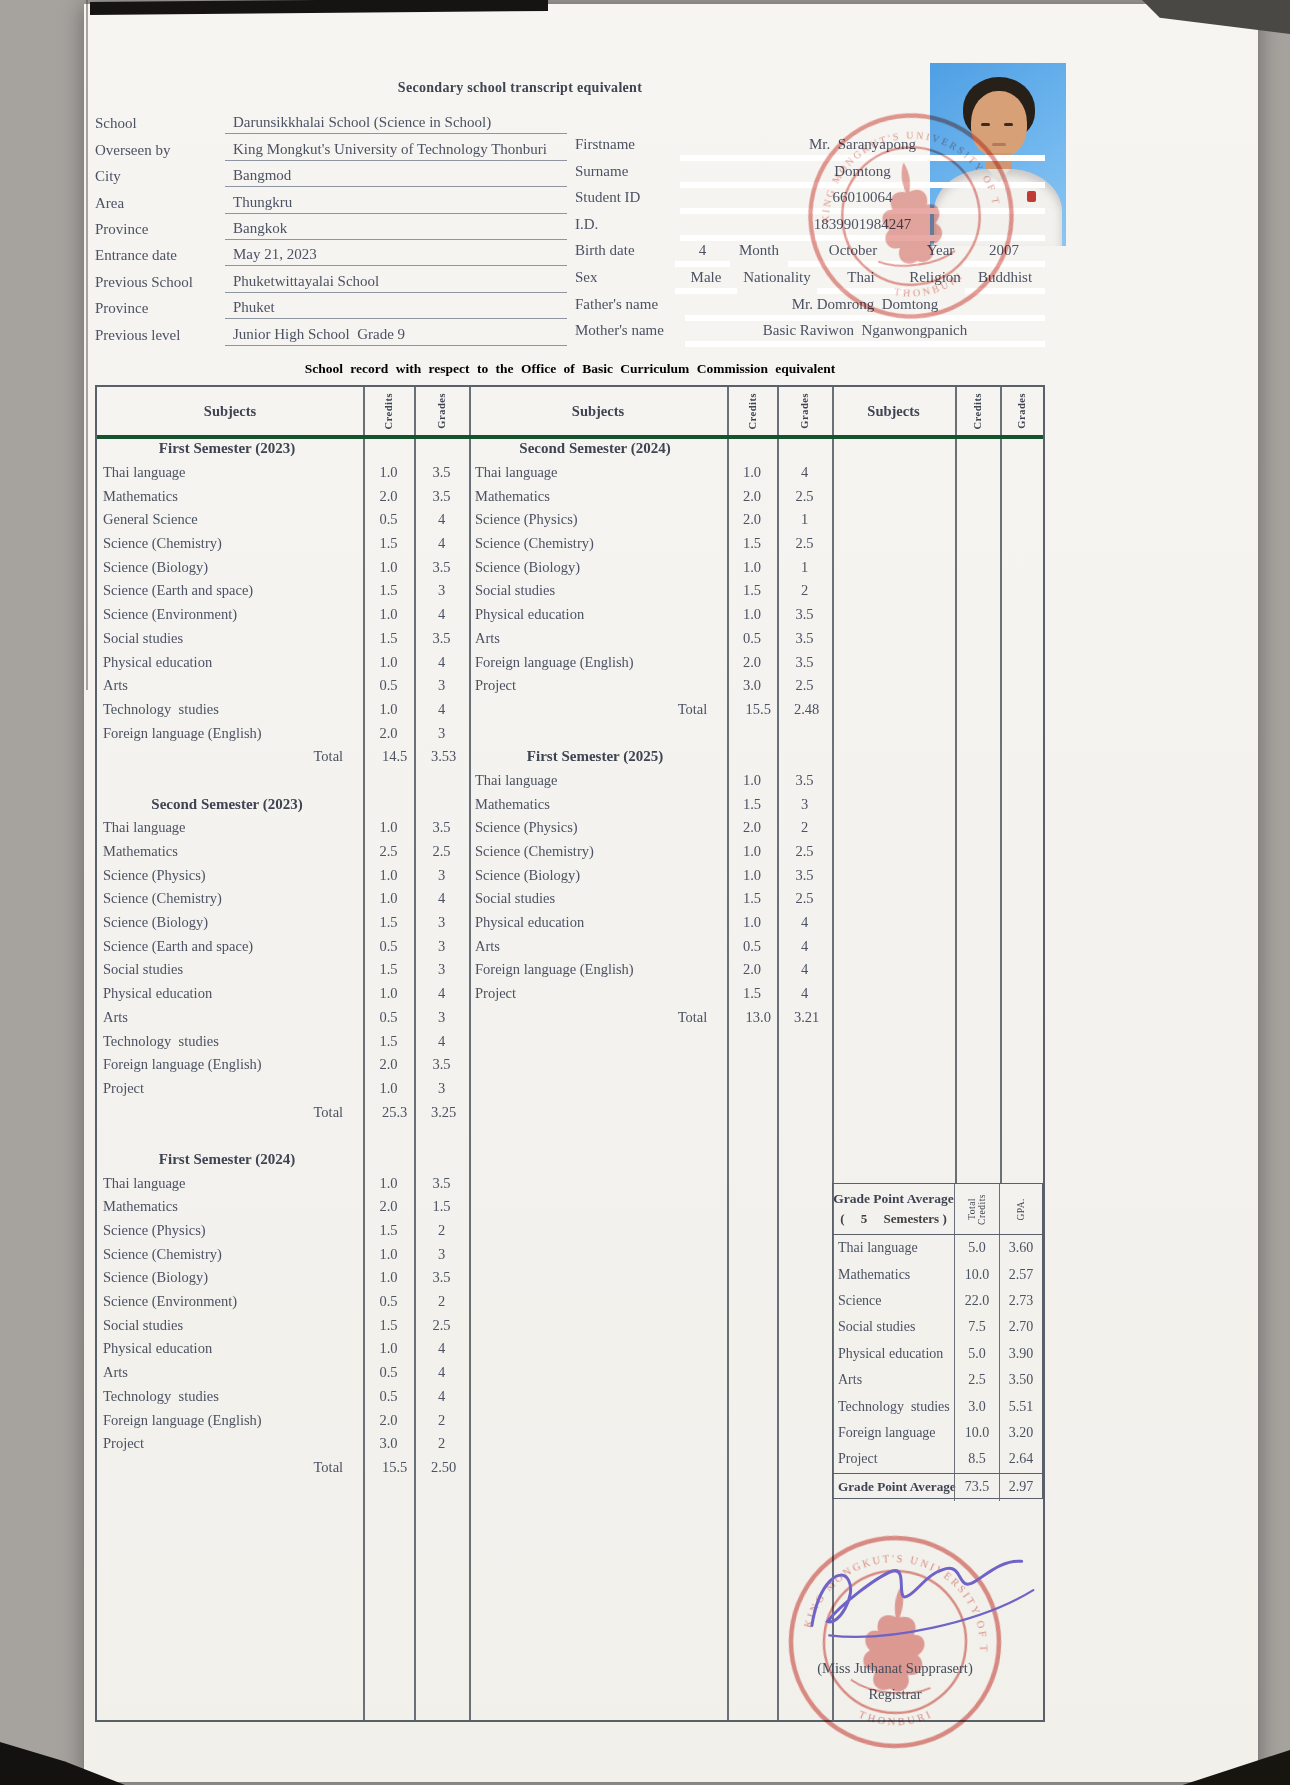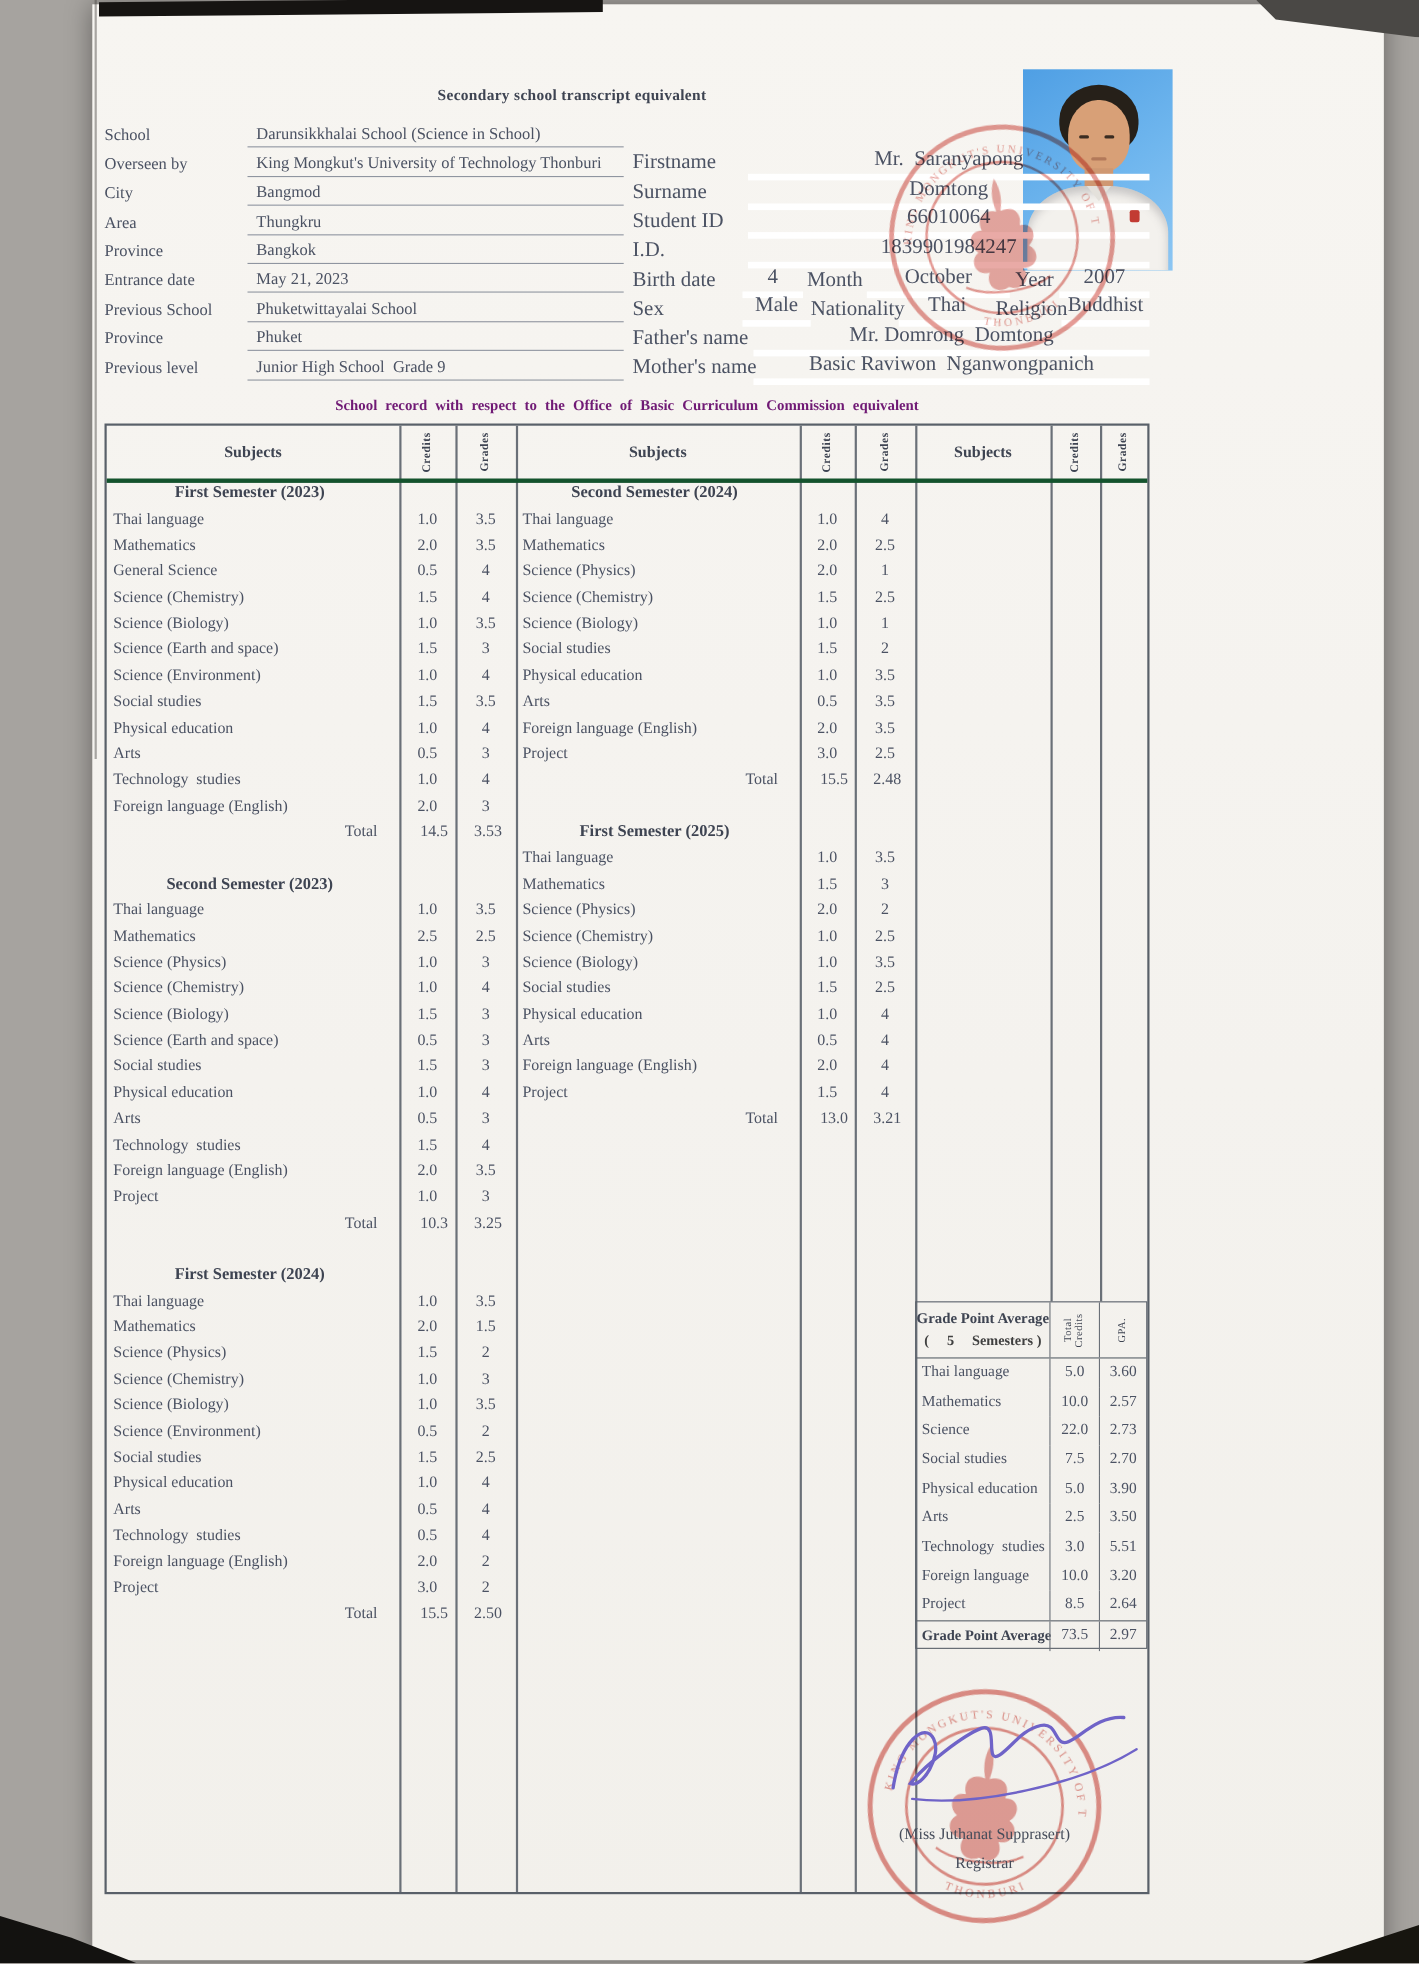--- a/index.html
+++ b/index.html
@@ -12,30 +12,30 @@
   .edge{position:absolute;z-index:30;}
   .edge-top{left:90px;top:0;width:458px;height:13px;background:#161412;transform:skewY(-.5deg);}
   .edge-tr{left:1142px;top:0;width:148px;height:34px;background:#4a4845;clip-path:polygon(0 0,100% 0,100% 100%,12% 52%);}
   .edge-bl{left:0;top:1736px;width:125px;height:49px;background:#131210;clip-path:polygon(0 12%,52% 52%,100% 100%,0 100%);}
   .edge-br{left:1168px;top:1750px;width:122px;height:35px;background:#17150f;clip-path:polygon(12% 100%,100% 0,100% 100%);}
   .edge-left{left:86px;top:0;width:2px;height:690px;background:rgba(70,68,64,.45);}
 
   .doc-title{position:absolute;left:95px;top:80px;width:850px;text-align:center;
              font-weight:bold;font-size:14px;color:#3e4452;letter-spacing:.3px;}
   .section-title{position:absolute;left:95px;top:361px;width:950px;text-align:center;
-             font-weight:bold;font-size:13.5px;color:#701a75;word-spacing:4px;}
+             font-weight:bold;font-size:13.5px;color:#000000;word-spacing:4px;}
 
   
   .info-left{position:absolute;left:95px;top:108px;width:472px;}
   .info-left .irow{display:flex;height:26.4px;align-items:flex-end;}
   .info-left .ilab{width:130px;font-size:15px;padding-bottom:2px;}
   .info-left .ival{flex:1;border-bottom:1px solid #8f95a0;font-size:15px;padding:0 0 2px 8px;white-space:pre;}
 
   .info-right{position:absolute;left:575px;top:136px;width:470px;z-index:2;}
-  .info-right .irow{display:flex;height:26.6px;align-items:center;font-size:19px;}
+  .info-right .irow{display:flex;height:26.6px;align-items:flex-start;font-size:15px;}
   .lab{padding-bottom:2px;white-space:pre;}
   .uval{border-bottom:6px solid #ffffff;text-align:center;padding-bottom:2px;white-space:pre;}
 
   
   .photo{position:absolute;left:930px;top:63px;width:136px;height:183px;overflow:hidden;z-index:1;
          background:linear-gradient(145deg,#4f9fe4 0%,#6fb6ee 55%,#8cc6f3 100%);}
   .hair{position:absolute;left:33px;top:14px;width:72px;height:64px;background:#262019;
         border-radius:52% 52% 46% 46%;}
   .face{position:absolute;left:41px;top:28px;width:56px;height:66px;background:#d8a077;border-radius:48% 48% 44% 44%;}
   .eye{position:absolute;width:9px;height:2.5px;background:#3a2c22;border-radius:2px;top:60px;}
@@ -434,21 +434,21 @@
         </div>
 
         <div class="row t-row">
           <div class="cell subj">Project</div>
           <div class="cell num">1.0</div>
           <div class="cell num">3</div>
         </div>
 
         <div class="row t-total">
           <div class="cell subj">Total</div>
-          <div class="cell num">10.3</div>
+          <div class="cell num">25.3</div>
           <div class="cell num">3.25</div>
         </div>
 
         <div class="row t-gap">
           <div class="cell subj"></div>
           <div class="cell num"></div>
           <div class="cell num"></div>
         </div>
 
         <div class="row t-head">

